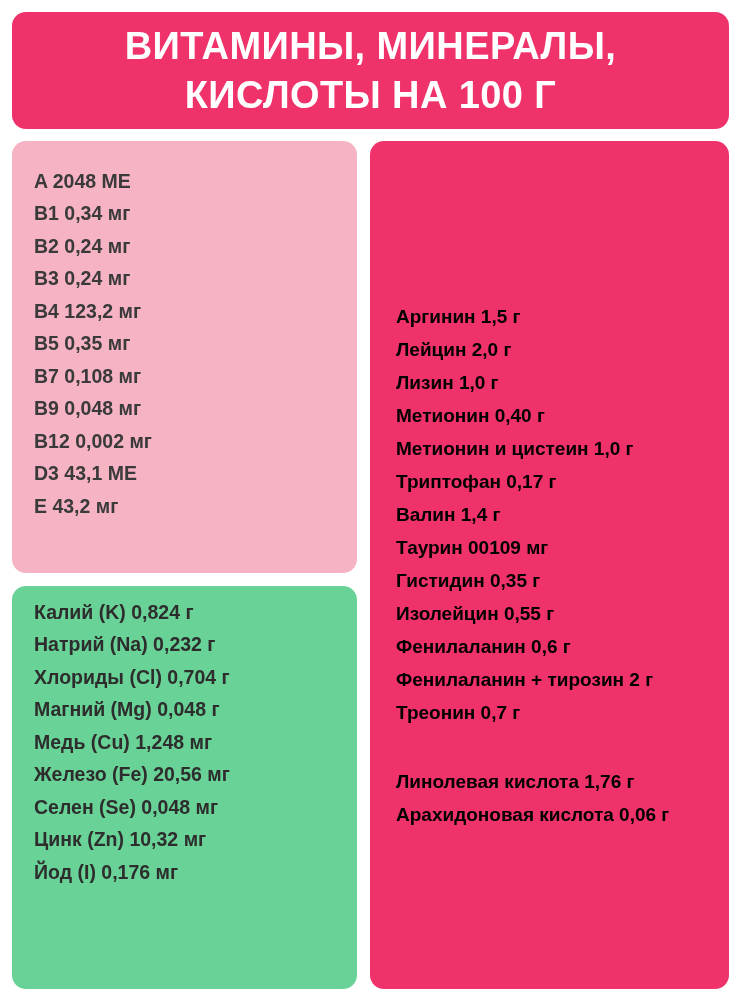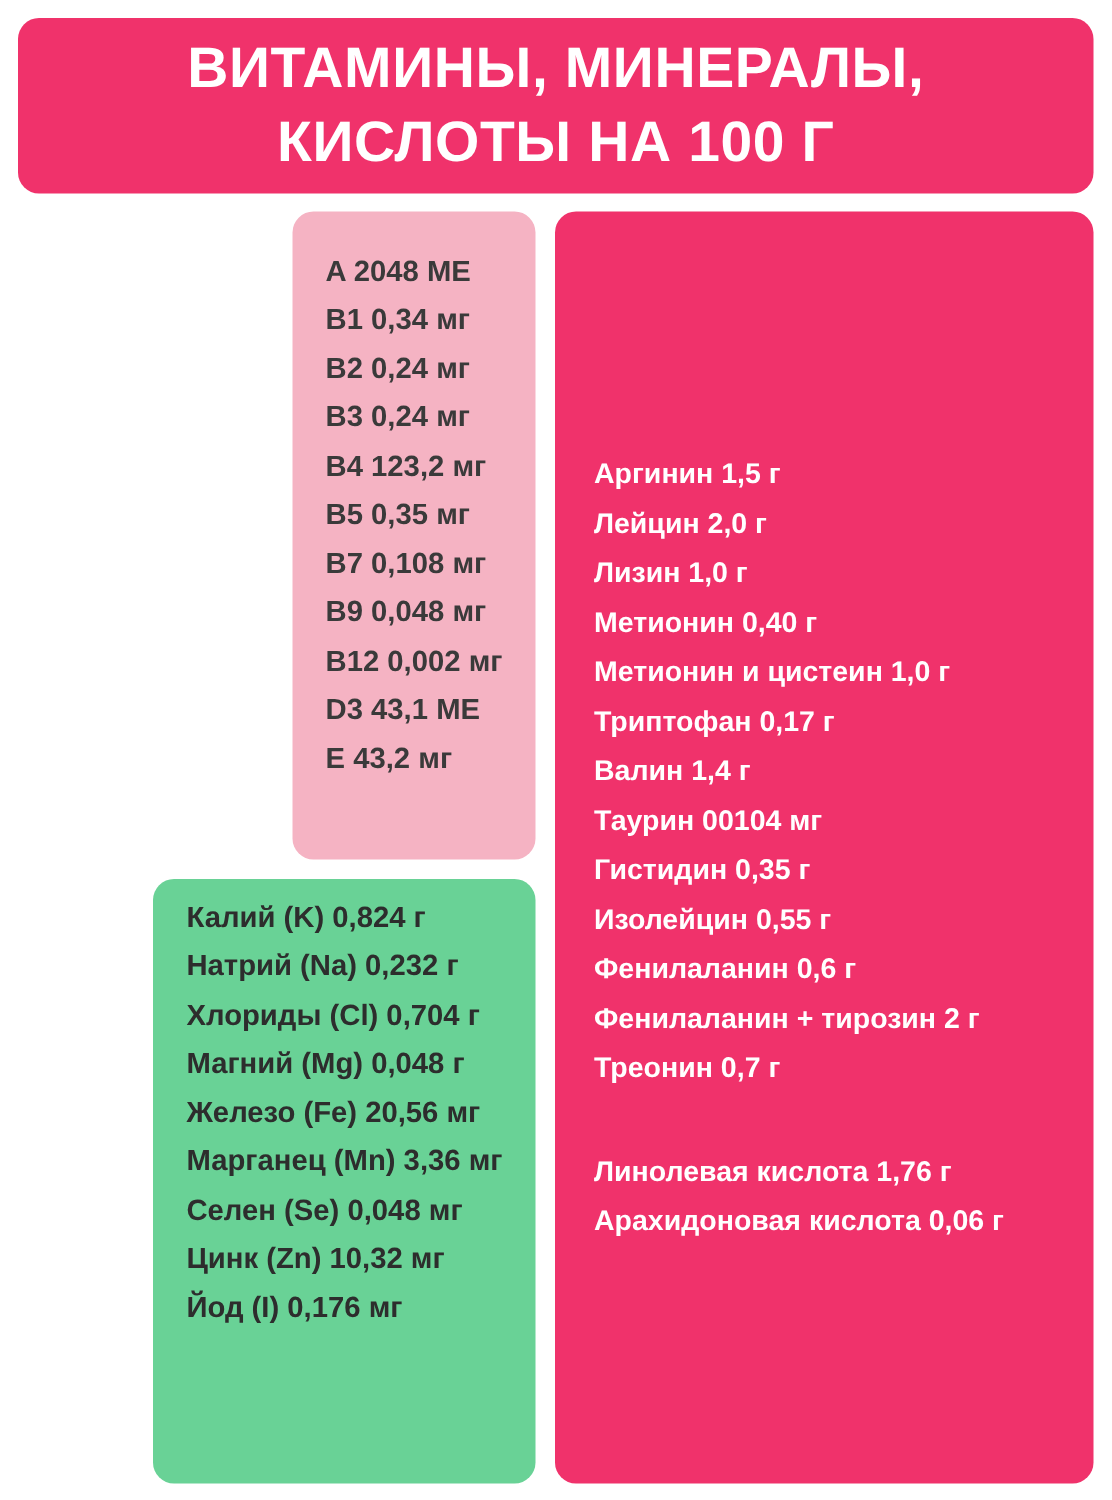--- a/index.html
+++ b/index.html
@@ -48,21 +48,20 @@
     gap: 13px;
     margin-top: 12px;
     height: 848px;
     box-sizing: border-box;
   }
   .col-left {
     width: 345px;
     display: flex;
     flex-direction: column;
     gap: 13px;
-    align-items: flex-end;
   }
   .col-right {
     flex: 1;
   }
 
   .card {
     border-radius: 14px;
     box-sizing: border-box;
   }
   .card-vitamins {
@@ -92,21 +91,21 @@
   ul.list li {
     font-size: 19.5px;
     font-weight: bold;
     line-height: 1.0;
     padding: 6.5px 0;
     white-space: nowrap;
   }
   .card-vitamins ul.list li { color: #3a3a3a; }
   .card-minerals ul.list li { color: #2d2d2d; }
   .card-aminos ul.list li {
-    color: #ffffff;
+    color: #000000;
     font-size: 19px;
     padding: 7px 0;
   }
   .spacer-row {
     height: 22px;
   }
 </style>
 </head>
 <body>
 
@@ -135,41 +134,41 @@
           <li>E 43,2 мг</li>
         </ul>
       </div>
 
       <div class="card card-minerals">
         <ul class="list">
           <li>Калий (K) 0,824 г</li>
           <li>Натрий (Na) 0,232 г</li>
           <li>Хлориды (Cl) 0,704 г</li>
           <li>Магний (Mg) 0,048 г</li>
+          <li>Медь (Cu) 1,248 мг</li>
           <li>Железо (Fe) 20,56 мг</li>
-          <li>Марганец (Mn) 3,36 мг</li>
           <li>Селен (Se) 0,048 мг</li>
           <li>Цинк (Zn) 10,32 мг</li>
           <li>Йод (I) 0,176 мг</li>
         </ul>
       </div>
 
     </div>
 
     <div class="col-right">
       <div class="card card-aminos">
         <ul class="list">
           <li>Аргинин 1,5 г</li>
           <li>Лейцин 2,0 г</li>
           <li>Лизин 1,0 г</li>
           <li>Метионин 0,40 г</li>
           <li>Метионин и цистеин 1,0 г</li>
           <li>Триптофан 0,17 г</li>
           <li>Валин 1,4 г</li>
-          <li>Таурин 00104 мг</li>
+          <li>Таурин 00109 мг</li>
           <li>Гистидин 0,35 г</li>
           <li>Изолейцин 0,55 г</li>
           <li>Фенилаланин 0,6 г</li>
           <li>Фенилаланин + тирозин 2 г</li>
           <li>Треонин 0,7 г</li>
           <li class="spacer-row"></li>
           <li>Линолевая кислота 1,76 г</li>
           <li>Арахидоновая кислота 0,06 г</li>
         </ul>
       </div>

